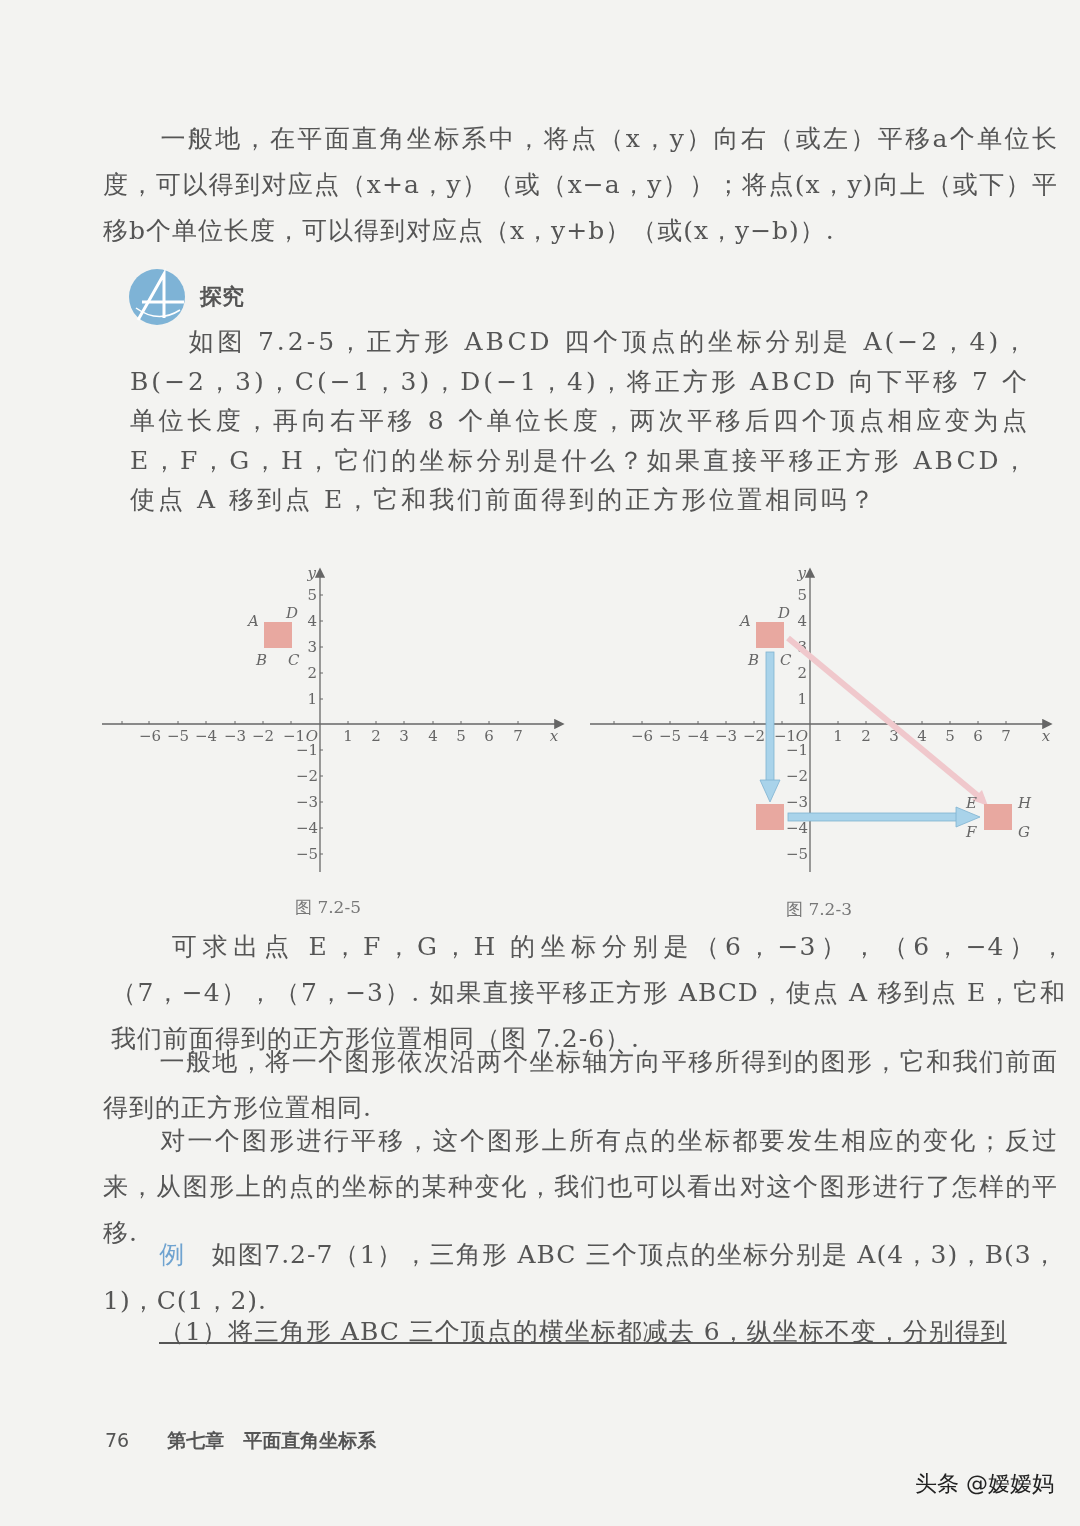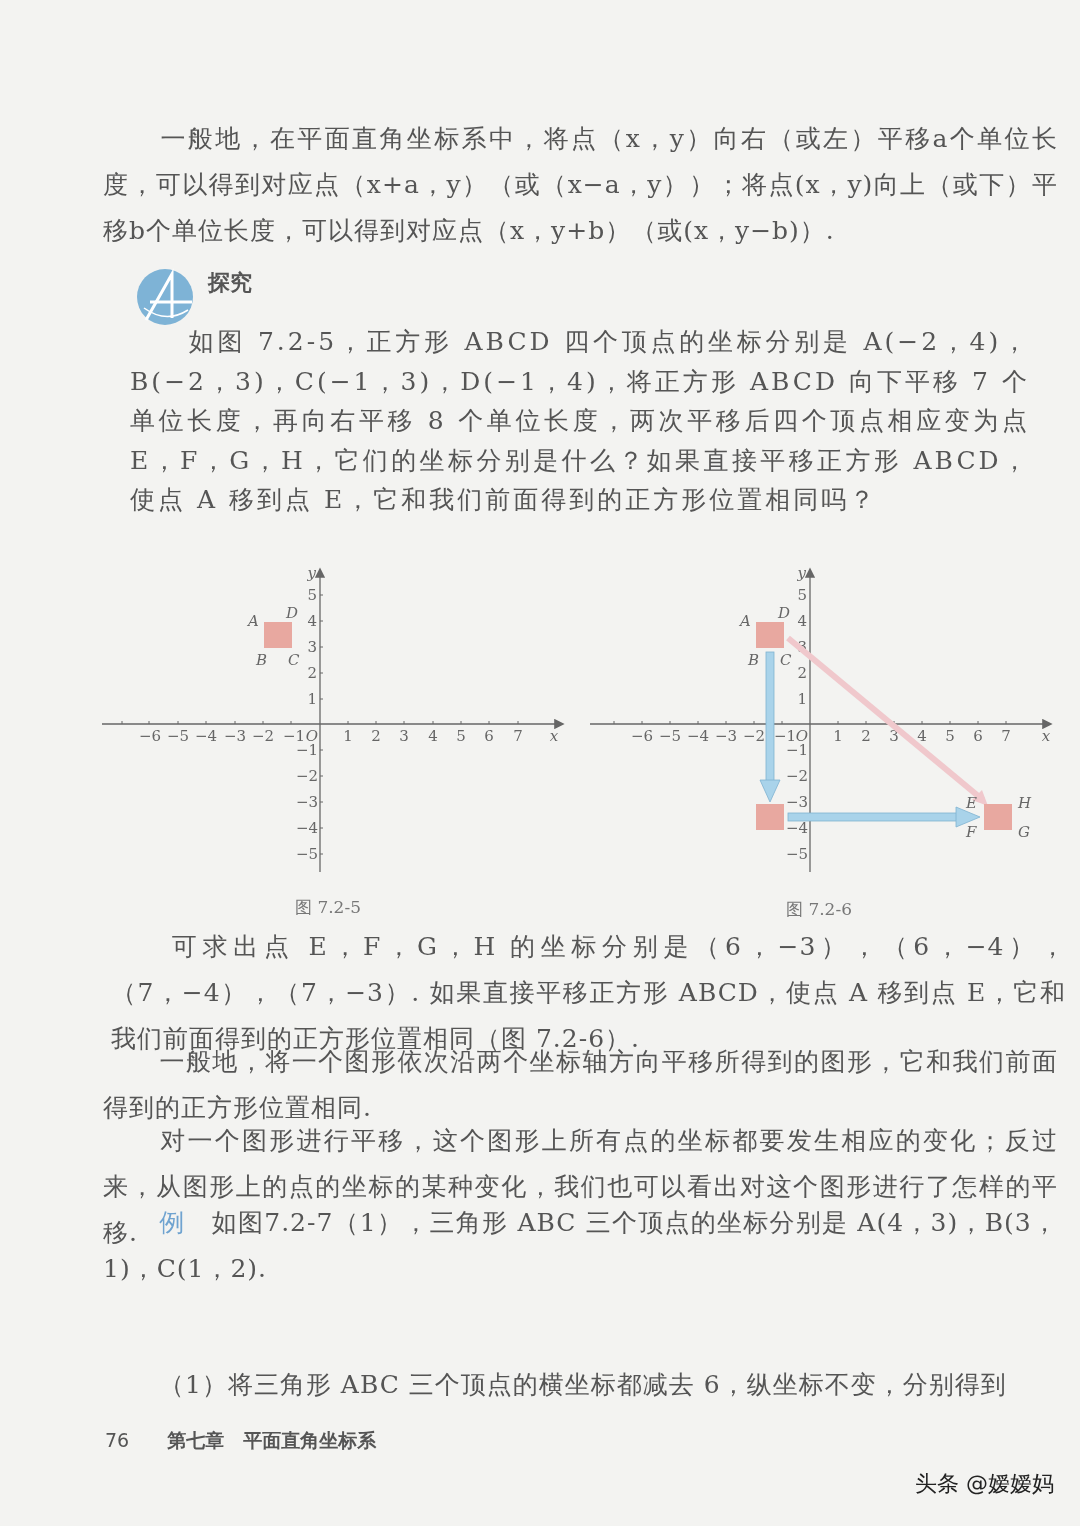--- a/index.html
+++ b/index.html
@@ -6,21 +6,21 @@
   body {
     width: 1080px; height: 1526px; background: #f3f3f1; position: relative; overflow: hidden;
     font-family: "DejaVu Serif", "Liberation Serif", serif; color: #555;
   }
   .para {
     position: absolute; left: 103px; width: 955px;
     font-size: 25px; line-height: 46px; letter-spacing: 1px; color: #555;
     text-align: justify; margin: 0;
   }
   .para .ind { display: inline-block; width: 56px; }
-  .explore-head { position: absolute; left: 136px; top: 268px; display: flex; }
+  .explore-head { position: absolute; left: 128px; top: 268px; display: flex; align-items: center; }
   .explore-head .label { font-family: "DejaVu Sans", sans-serif; font-weight: bold; font-size: 22px; color: #555; margin-left: 14px; }
   .explore-body { left: 130px; width: 900px; top: 322px; line-height: 39.5px; letter-spacing: 3px; }
   .explore-body .ind { width: 58px; }
   .fig { position: absolute; }
   .caption { position: absolute; font-size: 17px; color: #777; }
   .example-tag { color: #6fa3d0; }
   .footer { position: absolute; left: 105px; top: 1428px; font-size: 19px; color: #555; }
   .footer .num { font-family: "DejaVu Sans", sans-serif; margin-right: 32px; }
   .footer .chap { font-family: "DejaVu Sans", sans-serif; font-weight: bold; font-size: 19px; }
   .watermark { position: absolute; right: 26px; top: 1469px; font-family: "DejaVu Sans", sans-serif; font-size: 22px; color: #222; }
@@ -189,27 +189,27 @@
     <text x="152" y="66">A</text>
       <text x="190" y="58">D</text>
       <text x="160" y="105">B</text>
       <text x="192" y="105">C</text>
     <text x="378" y="248">E</text>
       <text x="378" y="277">F</text>
       <text x="430" y="248">H</text>
       <text x="430" y="277">G</text>
   </g>
 </svg>
-<div class="caption" style="left:786px; top:898px;">图 7.2-6</div>
+<div class="caption" style="left:786px; top:898px;">图 7.2-3</div>
 
 <p class="para" style="top:924px;margin-left:8px;"><span class="ind"></span><span>可求出点 E，F，G，H 的坐标分别是（6，−3），（6，−4），（7，−4），（7，−3）. 如果直接平移正方形 ABCD，使点 A 移到点 E，它和我们前面得到的正方形位置相同（图 7.2-6）.</span></p>
 <p class="para" style="top:1039px;"><span class="ind"></span><span>一般地，将一个图形依次沿两个坐标轴方向平移所得到的图形，它和我们前面得到的正方形位置相同.</span></p>
 <p class="para" style="top:1118px;"><span class="ind"></span><span>对一个图形进行平移，这个图形上所有点的坐标都要发生相应的变化；反过来，从图形上的点的坐标的某种变化，我们也可以看出对这个图形进行了怎样的平移.</span></p>
 
-<p class="para" style="top:1200px;"><span class="ind"></span><span class="example-tag">例</span>　<span>如图7.2-7（1），三角形 ABC 三个顶点的坐标分别是 A(4，3)，B(3，1)，C(1，2).</span></p>
-<p class="para" style="top:1362px;"><span class="ind"></span><span>（1）将三角形 ABC 三个顶点的横坐标都减去 6，纵坐标不变，分别得到</span></p>
+<p class="para" style="top:1232px;"><span class="ind"></span><span class="example-tag">例</span>　<span>如图7.2-7（1），三角形 ABC 三个顶点的坐标分别是 A(4，3)，B(3，1)，C(1，2).</span></p>
+<p class="para" style="top:1309px;text-decoration:underline;"><span class="ind"></span><span>（1）将三角形 ABC 三个顶点的横坐标都减去 6，纵坐标不变，分别得到</span></p>
 
 <div class="footer">
   <span class="num">76</span>
   <span class="chap">第七章　平面直角坐标系</span>
 </div>
 
 <div class="watermark">头条 @嫒嫒妈</div>
 
 </body></html>

